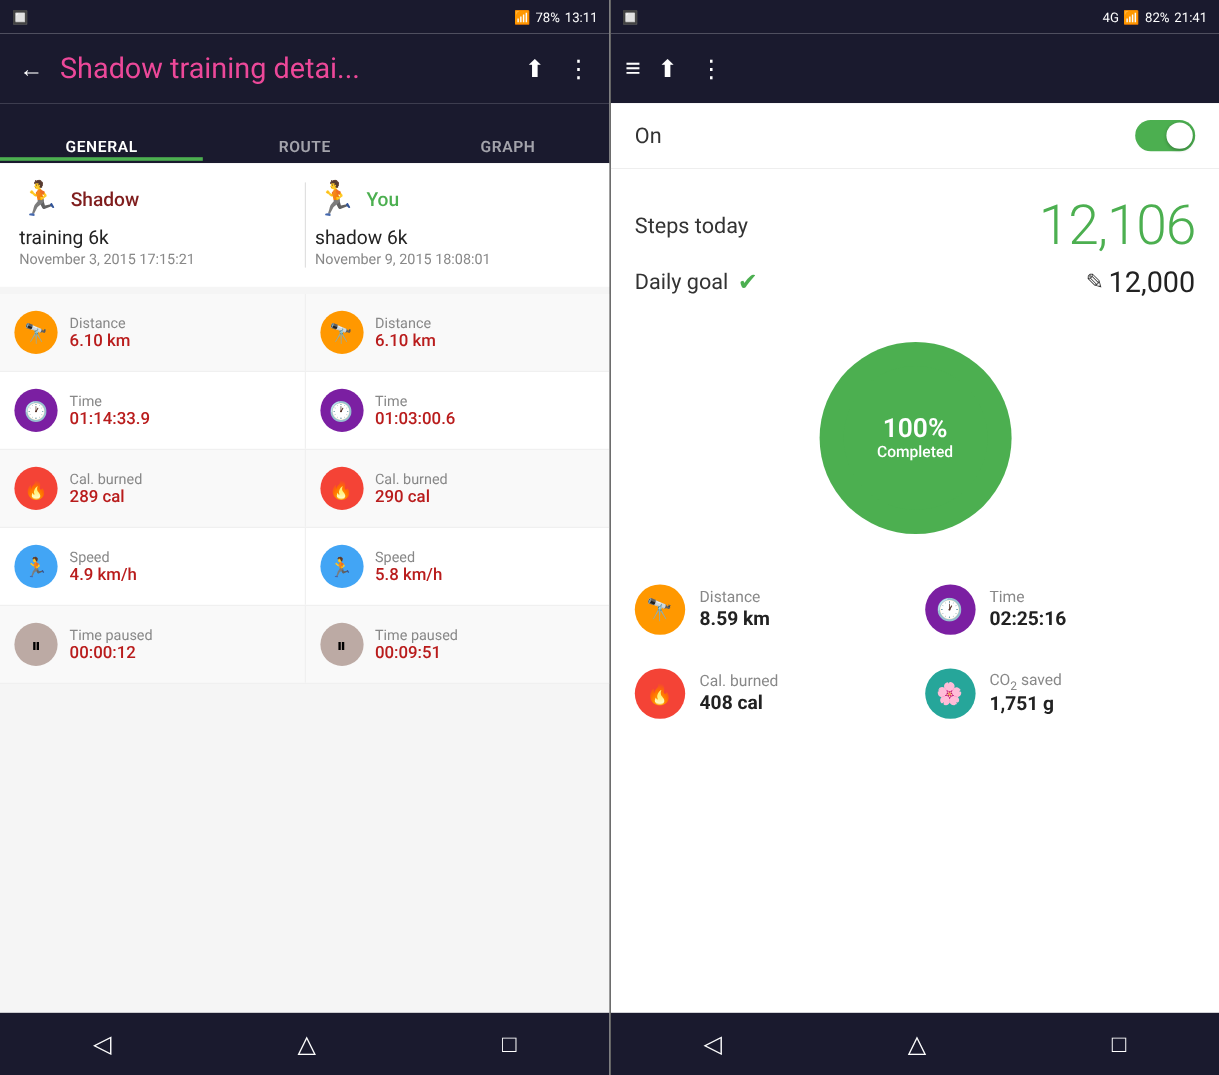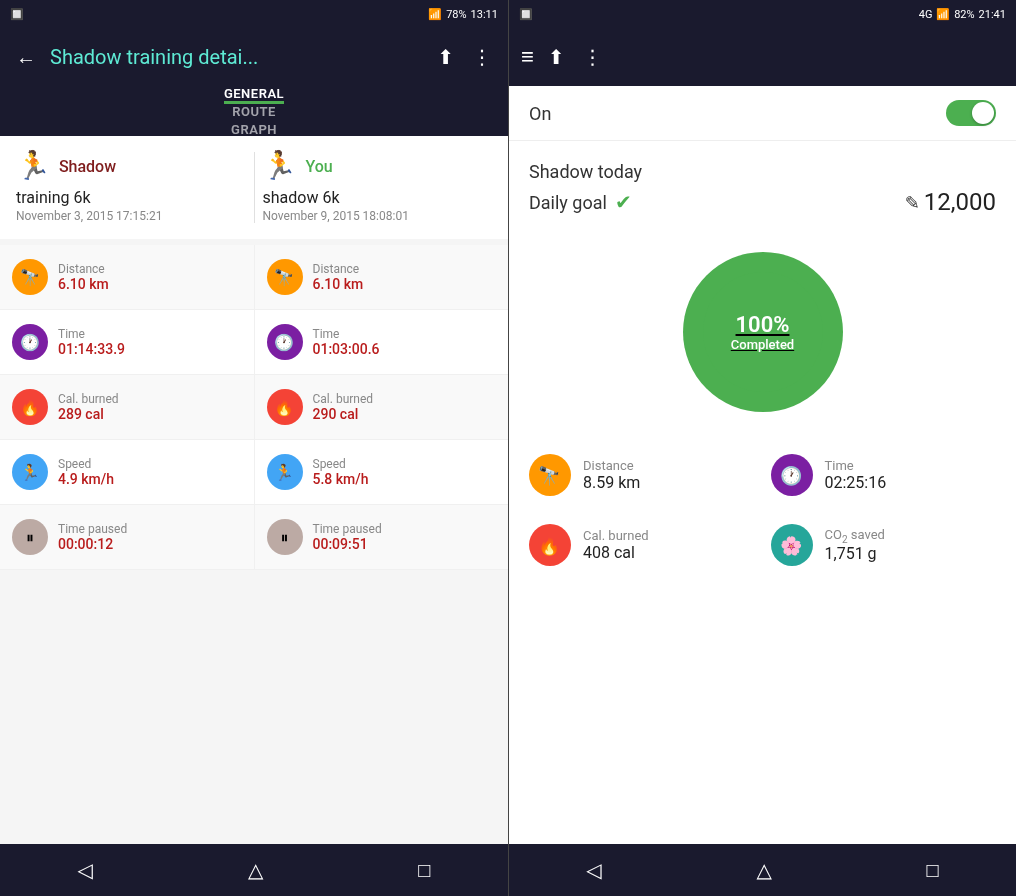--- a/index.html
+++ b/index.html
@@ -52,42 +52,41 @@
       height: 58px;
       background: #1a1a2e;
       display: flex;
       align-items: center;
       padding: 0 12px;
       color: #fff;
       gap: 10px;
     }
     .toolbar-title {
       flex: 1;
-      font-size: 20px;
+      font-size: 24px;
       font-weight: 400;
-      color: #5eead4;
+      color: #ec4899;
       white-space: nowrap;
       overflow: hidden;
       text-overflow: ellipsis;
     }
     .toolbar-icon {
       color: #fff;
       font-size: 20px;
       cursor: pointer;
       padding: 4px;
     }
 
     
     .tabs {
       height: 50px;
       background: #1a1a2e;
       display: flex;
-      align-items: center;
+      align-items: flex-end;
       border-bottom: 2px solid #1a1a2e;
-      flex-direction: column;
     }
     .tab {
       flex: 1;
       display: flex;
       align-items: center;
       justify-content: center;
       color: rgba(255,255,255,0.6);
       font-size: 13px;
       font-weight: 600;
       letter-spacing: 0.5px;
@@ -255,21 +254,20 @@
     }
     .circle-progress {
       width: 160px;
       height: 160px;
       border-radius: 50%;
       background: conic-gradient(#4CAF50 360deg, #e0e0e0 0deg);
       display: flex;
       align-items: center;
       justify-content: center;
       position: relative;
-      text-decoration: underline;
     }
     .circle-inner {
       width: 120px;
       height: 120px;
       border-radius: 50%;
       background: #4CAF50;
       display: flex;
       flex-direction: column;
       align-items: center;
       justify-content: center;
@@ -288,21 +286,21 @@
       padding: 8px 12px;
     }
     .right-stat-cell {
       display: flex;
       align-items: center;
       gap: 12px;
       padding: 14px 8px;
     }
     .right-stat-text { display: flex; flex-direction: column; }
     .right-stat-label { font-size: 13px; color: #888; }
-    .right-stat-value { font-size: 16px; font-weight: 400; color: #222; }
+    .right-stat-value { font-size: 16px; font-weight: 700; color: #222; }
 
     .right-stat-icon {
       width: 42px;
       height: 42px;
       border-radius: 50%;
       display: flex;
       align-items: center;
       justify-content: center;
       font-size: 18px;
       flex-shrink: 0;
@@ -492,21 +490,22 @@
   <div class="right-on-row">
     <span class="on-label">On</span>
     <div class="toggle">
       <div class="toggle-knob"></div>
     </div>
   </div>
 
   <div class="right-content">
 
     <div class="steps-today-row">
-      <span class="steps-today-label">Shadow today</span>
+      <span class="steps-today-label">Steps today</span>
+      <span class="steps-today-value">12,106</span>
     </div>
 
     <div class="daily-goal-row">
       <div class="daily-goal-left">
         <span class="steps-today-label">Daily goal</span>
         <span class="checkmark">✔</span>
       </div>
       <div class="daily-goal-right">
         <span class="edit-icon">✎</span>
         <span>12,000</span>

